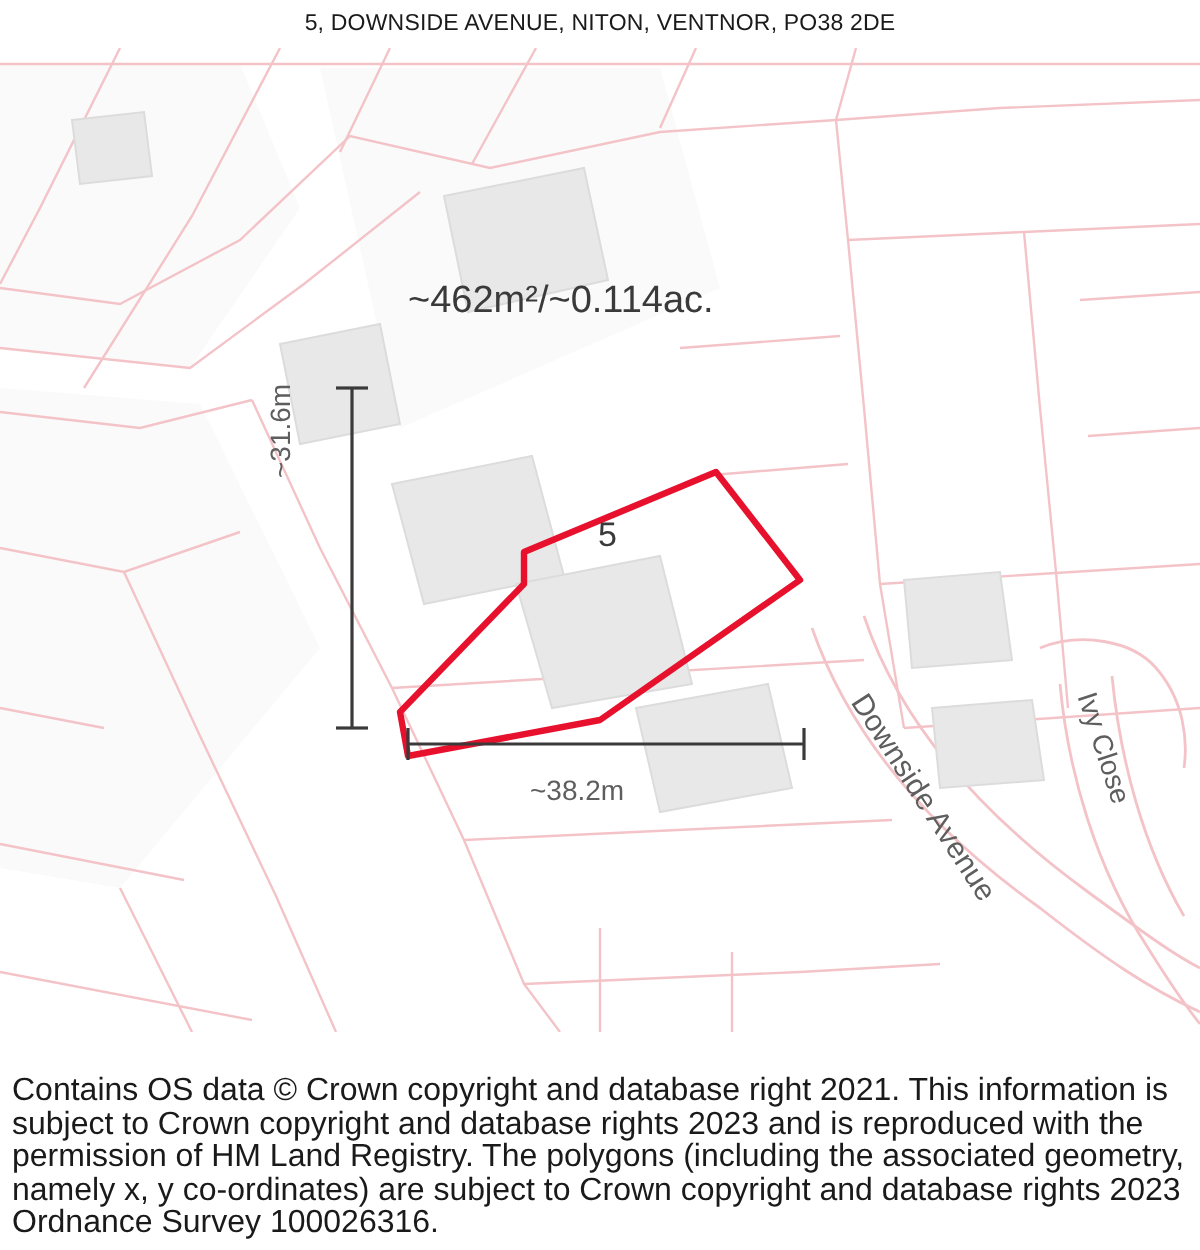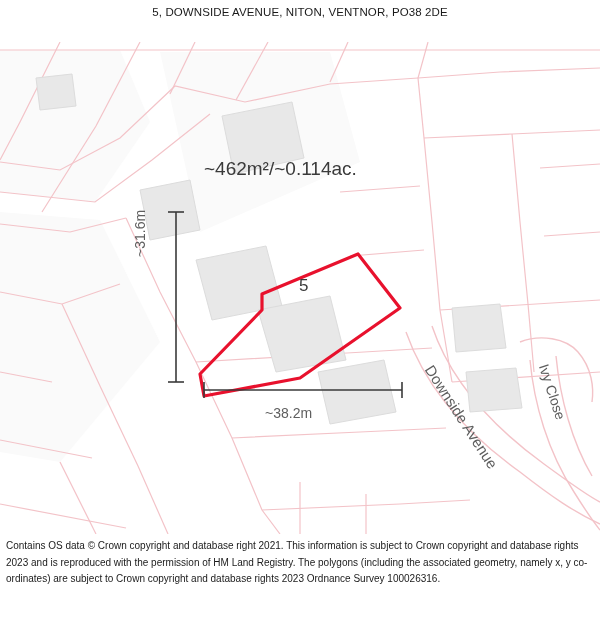--- a/index.html
+++ b/index.html
@@ -38,21 +38,21 @@
   }
   .header .subtitle {
     font-size: 11.5px;
     color: #1a1a1a;
     line-height: 15px;
     letter-spacing: 0.1px;
   }
   
   .map-wrap {
     position: absolute;
-    top: 42px;
+    top: 24px;
     left: 0;
     width: 600px;
     height: 492px;
     background: #e5e5e5;
     overflow: hidden;
   }
   .map-svg {
     position: absolute;
     top: 0;
     left: 0;
@@ -63,21 +63,21 @@
     left: 0;
     top: 534px;
     width: 600px;
     height: 91px;
     padding: 4px 6px 0 6px;
     box-sizing: border-box;
     background: #ffffff;
   }
   .footer p {
     margin: 0;
-    font-size: 10px;
+    font-size: 16px;
     line-height: 16.5px;
     color: #1a1a1a;
   }
   .map-label {
     position: absolute;
     font-family: "Liberation Sans", sans-serif;
     color: #5e5e5e;
     white-space: nowrap;
   }
 </style>

